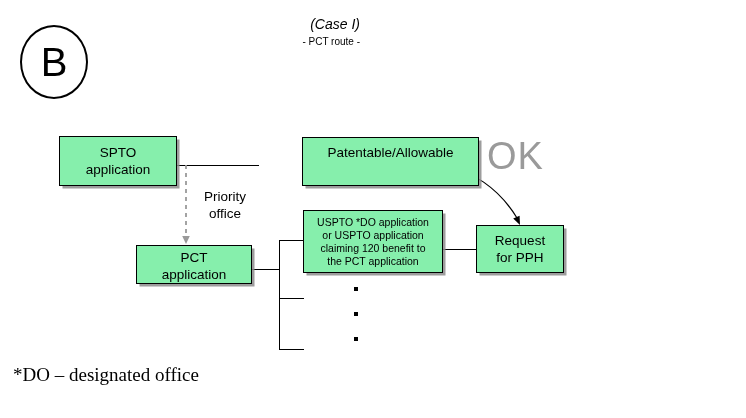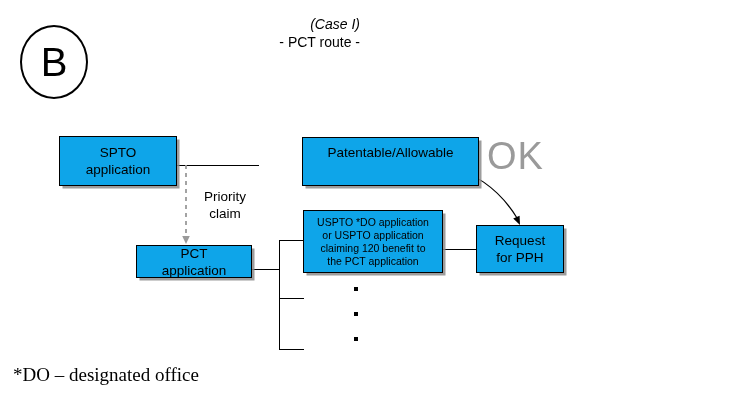--- a/index.html
+++ b/index.html
@@ -23,38 +23,38 @@
   .badge-letter{
     font-size:40px;line-height:1;letter-spacing:0;
     font-family:"Liberation Sans", sans-serif;
   }
 
   
   .title-block{
     left:205px;top:16px;width:155px;text-align:right;
   }
   .title-case{font-style:italic;font-size:14px;line-height:17px;}
-  .title-route{font-size:14px;line-height:18px;}
+  .title-route{font-size:10px;line-height:18px;}
 
   
   .box{
-    border:1.6px solid #000;background:#0ea5e9;
+    border:1.6px solid #000;background:#86efac;
     box-shadow:3px 3px 0 -0.5px rgba(140,140,140,.85);
     display:flex;justify-content:center;
     text-align:center;
   }
   .box .lines{width:100%;}
 
   .box-spto{left:59px;top:136px;width:118px;height:50px;align-items:center;}
   .box-spto .lines{font-size:13.5px;line-height:17px;}
 
   .box-patentable{left:258px;top:137px;width:177px;height:49px;align-items:flex-start;margin-left:44px;}
   .box-patentable .lines{font-size:13.5px;line-height:17px;padding-top:6px;}
 
-  .box-pct{left:136px;top:245px;width:116px;height:33px;align-items:center;}
+  .box-pct{left:136px;top:245px;width:116px;height:39px;align-items:flex-end;}
   .box-pct .lines{font-size:13.5px;line-height:17px;}
 
   .box-uspto{left:303px;top:210px;width:140px;height:63px;align-items:center;}
   .box-uspto .lines{font-size:10.5px;line-height:13px;}
 
   .box-request{left:476px;top:225px;width:88px;height:48px;align-items:center;text-align:center;}
   .box-request .lines{font-size:13.5px;line-height:17px;}
 
   
   .hline{position:absolute;height:0;border-top:1.2px solid #000;}
@@ -176,18 +176,18 @@
 
   <div class="node box box-request">
     <div class="lines">
       <div>Request</div>
       <div>for PPH</div>
     </div>
   </div>
 
   <div class="priority-label">
     <div>Priority</div>
-    <div>claim</div>
+    <div>office</div>
   </div>
 
   <div class="footnote">*DO – designated office</div>
 
 </div>
 
 </body></html>

